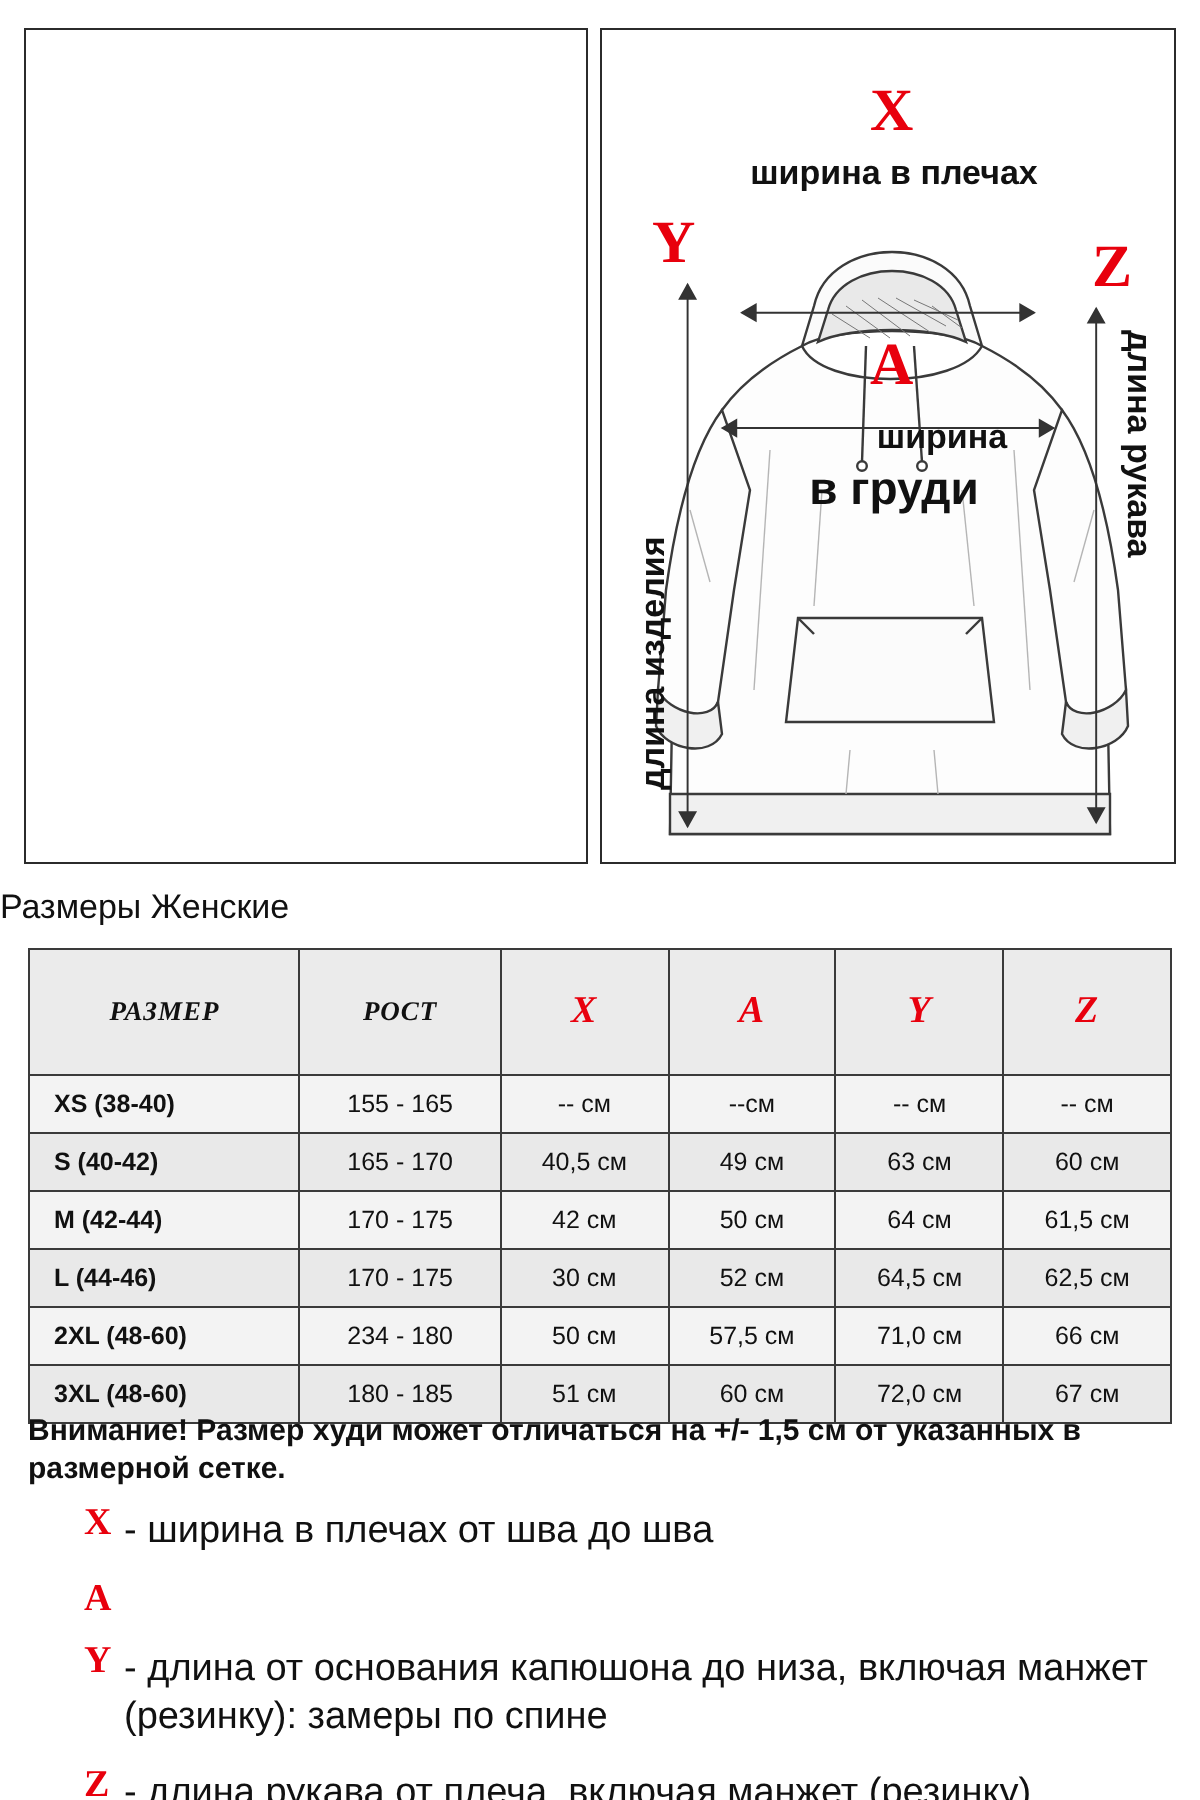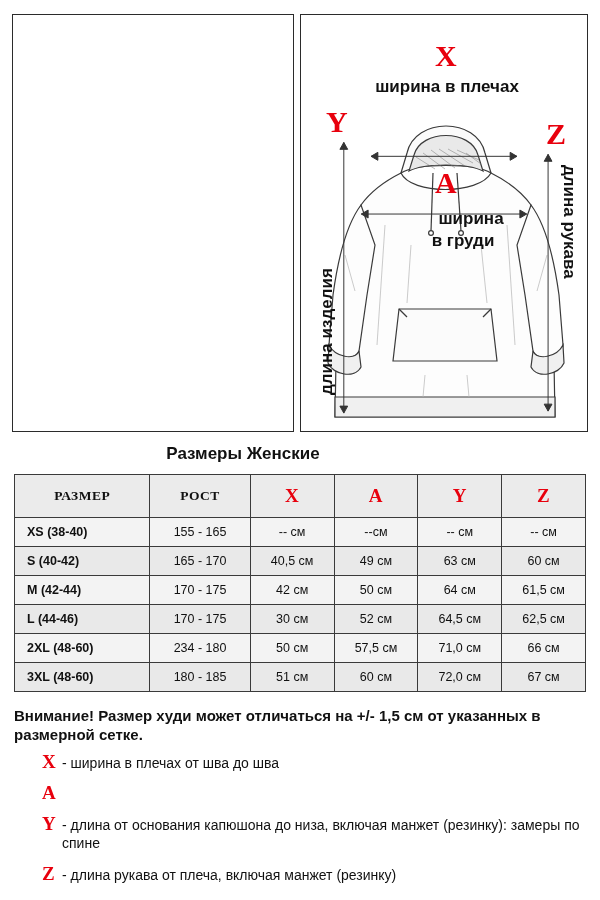--- a/index.html
+++ b/index.html
@@ -41,44 +41,45 @@
     position:absolute;color:#111;font-weight:bold;
     font-family:"Liberation Sans", sans-serif;
     writing-mode:vertical-rl;
     text-orientation:mixed;
     letter-spacing:0px;
   }
   .vlbl.flip{transform:rotate(180deg);}
 
   
   .table-title{
-    position:absolute;left:0;top:444px;width:486px;text-align:center;
-    font-weight:bold;font-size:17px;color:#111;
+    position:absolute;left:0;top:444px;width:486px;
+    font-weight:normal;font-size:17px;color:#111;
   }
 
   
   table.sizes{
     position:absolute;left:14px;top:474px;width:572px;
     border-collapse:collapse;
     background:#efefef;
     font-size:12.5px;
   }
   table.sizes th, table.sizes td{
     border:1px solid #3a3a3a;
     padding:7px 4px;
     text-align:center;
     color:#111;
   }
   table.sizes thead th{
     font-family:"Liberation Serif", serif;
     font-weight:bold;
     font-size:13.5px;
     letter-spacing:0.5px;
-    padding:10px 4px;
+    padding:20px 4px;
     background:#ebebeb;
+    font-style:italic;
   }
   table.sizes thead th.red{
     color:#e8000d;font-size:19px;font-family:"Liberation Serif", serif;
   }
   table.sizes tbody td.size{
     text-align:left;padding-left:12px;font-weight:bold;font-size:12.5px;
   }
   table.sizes tbody tr:nth-child(odd){background:#f3f3f3;}
   table.sizes tbody tr:nth-child(even){background:#e9e9e9;}
 
@@ -94,21 +95,21 @@
   }
   .legend-row{
     display:flex;align-items:flex-start;margin-bottom:11px;
   }
   .legend-letter{
     color:#e8000d;font-weight:bold;font-size:19px;
     font-family:"Liberation Serif", serif;
     line-height:1.05;min-width:20px;
   }
   .legend-text{
-    font-size:14px;color:#111;line-height:1.3;padding-top:2px;
+    font-size:19px;color:#111;line-height:1.3;padding-top:2px;
   }
 </style>
 </head>
 <body>
 
 <div class="page">
 
   <div class="panels">
 
     <div class="panel left"></div>
@@ -188,21 +189,21 @@
         </svg>
 
         <div class="letter" style="left:134px;top:26px;font-size:30px;">X</div>
         <div class="lbl" style="left:10px;top:62px;width:272px;font-size:17px;">ширина в плечах</div>
 
         <div class="letter" style="left:25px;top:92px;font-size:30px;">Y</div>
         <div class="letter" style="left:245px;top:104px;font-size:30px;">Z</div>
 
         <div class="letter" style="left:134px;top:153px;font-size:30px;">A</div>
         <div class="lbl" style="left:52px;top:194px;width:188px;font-size:17px;margin-left:24px;">ширина</div>
-        <div class="lbl" style="left:68px;top:216px;width:188px;font-size:17px;">в груди</div>
+        <div class="lbl" style="left:52px;top:216px;width:188px;font-size:23px;">в груди</div>
 
         <div class="vlbl flip" style="left:16px;top:150px;height:230px;font-size:17px;">длина изделия</div>
         <div class="vlbl" style="left:258px;top:150px;height:230px;font-size:17px;">длина рукава</div>
 
       </div>
     </div>
   </div>
 
   <div class="table-title">Размеры Женские</div>
 

